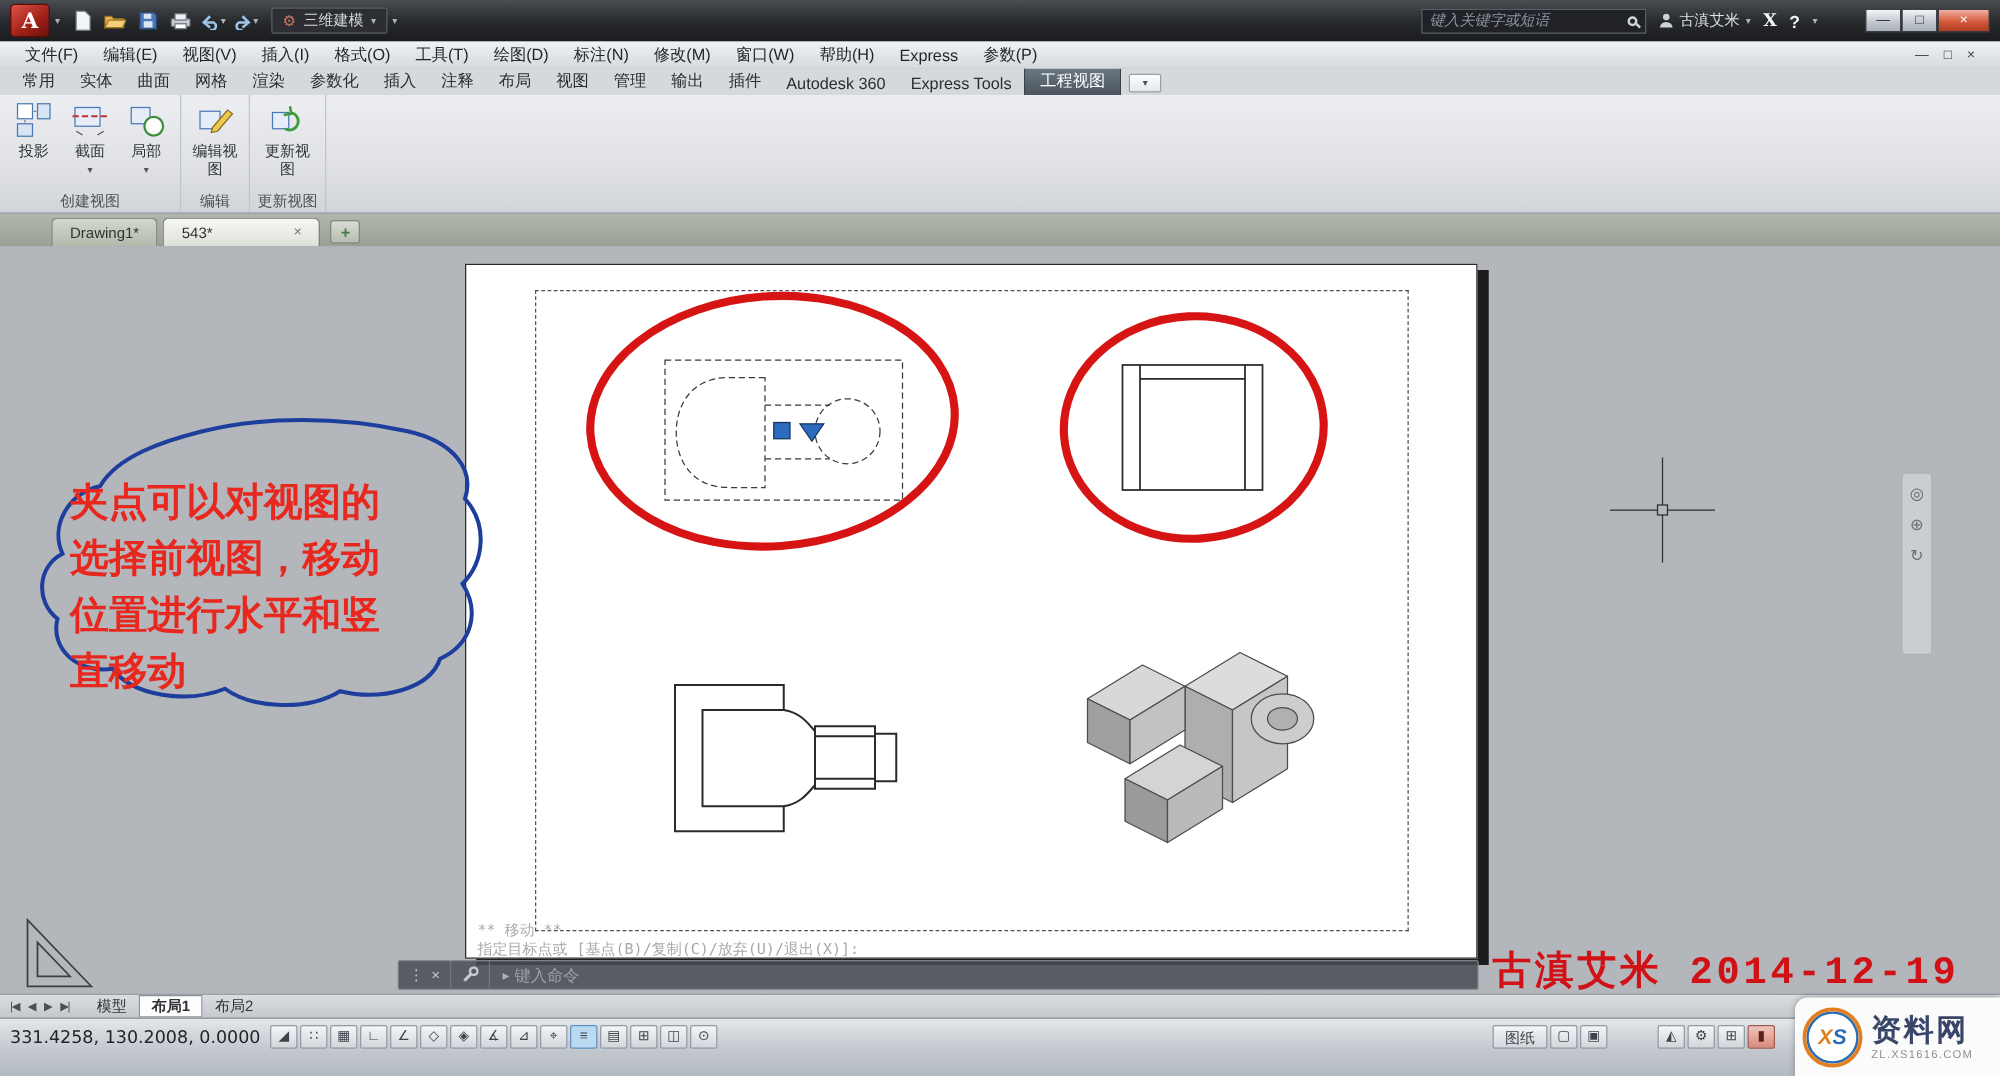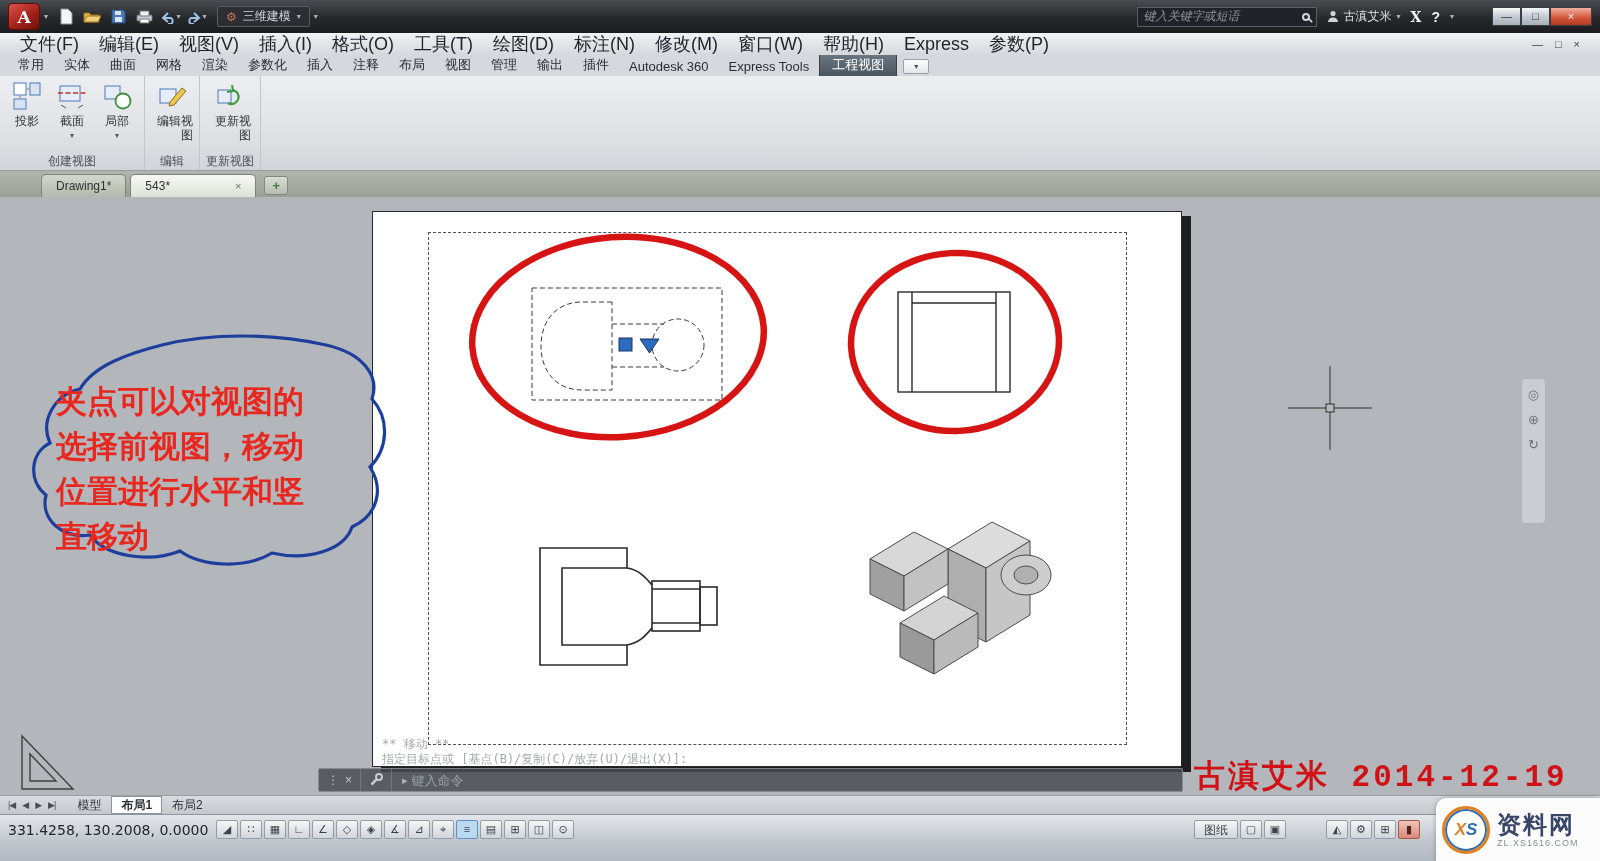--- a/index.html
+++ b/index.html
@@ -35,41 +35,41 @@
   .helpq{font-weight:bold;font-size:14px;color:#f2f4f6}
   .winbtns{display:flex;margin-left:28px}
   .winbtn{width:29px;height:19px;display:flex;align-items:center;justify-content:center;
     background:linear-gradient(#f4f5f7,#c2c8cf 55%,#a9b0b9);border:1px solid #3a3e44;color:#2d3137;
     font-size:11px;line-height:1}
   .winbtn.close{background:linear-gradient(#f0b0a0,#d4593c 55%,#b03a20);color:#fff;width:42px}
 
   
   .menubar{position:absolute;left:0;top:33px;width:100%;height:22px;
     background:linear-gradient(#f0f2f4,#d5d9dd);display:flex;align-items:center;padding:0 10px;z-index:19}
-  .mi{padding:0 10px;font-size:18px;color:#1f2328;white-space:nowrap}
+  .mi{padding:0 10px;font-size:13px;color:#1f2328;white-space:nowrap}
   .docwin-ctrls{margin-left:auto;display:flex;gap:12px;color:#3a3e44;font-size:11px;padding-right:10px}
 
   
   .ribbontabs{position:absolute;left:0;top:55px;width:100%;height:21px;background:#d5d9dd;
     display:flex;align-items:flex-end;padding:0 8px;z-index:18}
   .rtab{padding:2px 10px;font-size:13px;color:#2a2e33;white-space:nowrap}
   .rtab.active{background:linear-gradient(#6b7883,#4b555e);color:#fff;border:1px solid #394148;
     border-bottom:0;border-radius:3px 3px 0 0;padding:2px 12px}
   .rtab-more{margin-left:6px;margin-bottom:2px;width:26px;height:15px;border:1px solid #9aa0a6;
     background:linear-gradient(#fdfdfe,#e4e7ea);display:flex;align-items:center;justify-content:center;
     font-size:8px;color:#4a4f55;border-radius:2px}
 
   
   .ribbonpanels{position:absolute;left:0;top:76px;width:100%;height:95px;
     background:linear-gradient(#eceef1,#dddfe3 70%,#d1d4d8);border-bottom:1px solid #989da3;
     display:flex;z-index:17}
   .rpanel{display:flex;flex-direction:column;border-right:1px solid #c2c6cb;padding:2px 6px 0}
   .rpanel-btns{flex:1;display:flex;align-items:flex-start;justify-content:center;gap:3px}
   .rbtn{width:42px;padding-top:3px;display:flex;flex-direction:column;align-items:center;
-    color:#2f3338;font-size:12px;line-height:14px;text-align:right}
+    color:#2f3338;font-size:12px;line-height:14px;text-align:center}
   .rbtn svg{margin-bottom:3px}
   .caret2{font-size:8px;color:#555;margin-top:1px}
   .rpanel-label{height:17px;display:flex;align-items:center;justify-content:center;font-size:12px;color:#4c5157}
 
   
   .filetabs{position:absolute;left:0;top:171px;width:100%;height:26px;
     background:linear-gradient(#b2b7ae,#99a094);display:flex;align-items:flex-end;padding-left:41px;gap:4px;z-index:16}
   .ftab{height:23px;display:flex;align-items:center;padding:0 14px;font-size:12px;color:#2e3330;
     background:linear-gradient(#d3d7cd,#b3b9ad);border:1px solid #7f857a;border-bottom:0;
     border-radius:5px 5px 0 0;white-space:nowrap}

